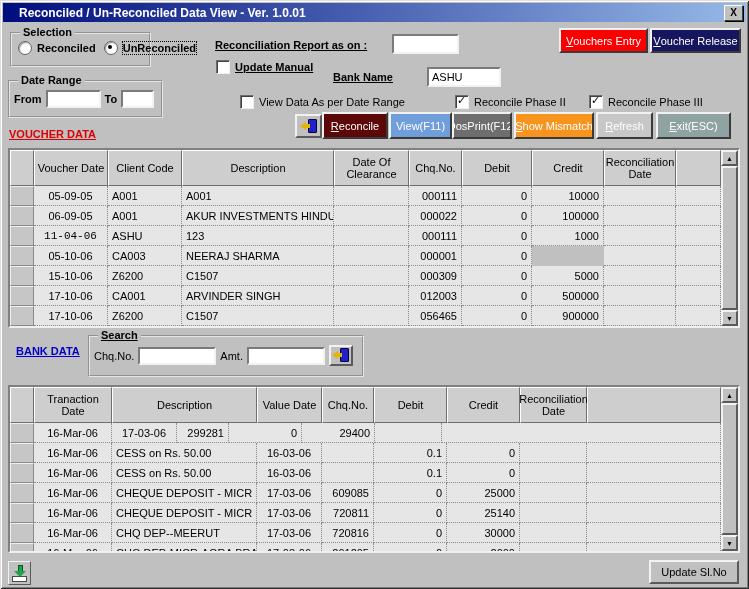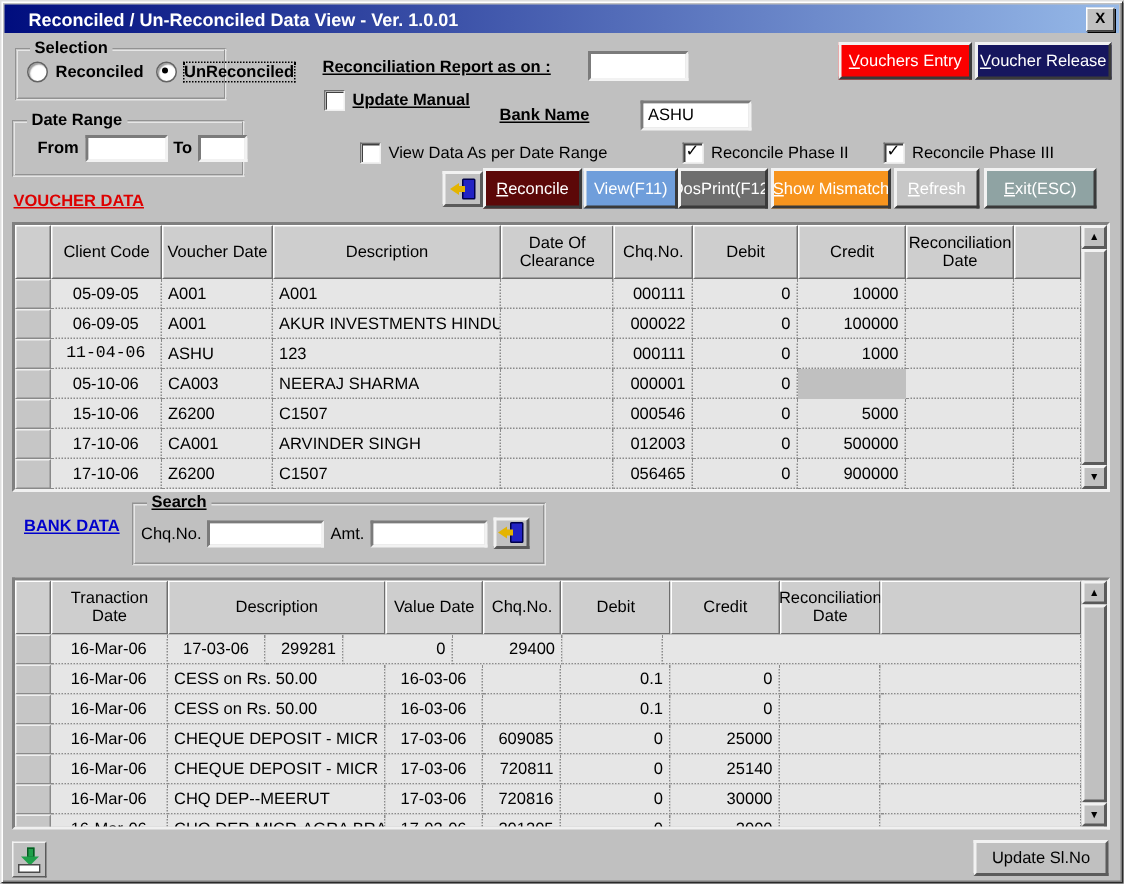--- a/index.html
+++ b/index.html
@@ -99,21 +99,21 @@
       <div class="abs pushbtn" style="left: 650px; top: 28px; width: 91px; height: 25px; background: rgb(22, 22, 94); color: rgb(255, 255, 255);"><u>V</u>oucher Release</div>
     </div>
 
   <div class="abs ctl-item" style="left:216px;top:60px;">
     <span class="checkbox" id="um-box"></span>
     <span class="u-label">Update Manual</span>
   </div>
 
   <div class="abs groupbox" style="left:8px;top:80px;width:151px;height:34px;">
     <span class="group-label">Date Range</span>
-    <div style="position:absolute;left:15px;top:8px;display:flex;align-items:center;gap:4px;">
+    <div style="position:absolute;left:4px;top:8px;display:flex;align-items:center;gap:4px;">
       <span style="font-weight:bold;">From</span>
       <span class="sunken fldwrap" style="width:55px;height:18px;display:inline-block;"><input class="fld" value="" style=""></span>
       <span style="font-weight:bold;">To</span>
       <span class="sunken fldwrap" style="width:33px;height:18px;display:inline-block;"><input class="fld" value="" style=""></span>
     </div>
   </div>
 
   <span class="abs u-label" style="left:333px;top:71px;">Bank Name</span>
   <div class="abs sunken fldwrap" style="left:427px;top:67px;width:74px;height:20px;">
     <input class="fld" value="ASHU" style="">
@@ -148,22 +148,22 @@
       <div class="abs pushbtn" style="left: 514px; top: 112px; width: 80px; height: 27px; background: rgb(247, 148, 29); color: rgb(255, 255, 255);"><u>S</u>how Mismatch</div>
       <div class="abs pushbtn" style="left: 596px; top: 112px; width: 57px; height: 27px; background: rgb(199, 199, 199); color: rgb(255, 255, 255);"><u>R</u>efresh</div>
       <div class="abs pushbtn" style="left: 656px; top: 112px; width: 75px; height: 27px; background: rgb(143, 163, 163); color: rgb(255, 255, 255);"><u>E</u>xit(ESC)</div>
     </div>
 
   <span class="abs section-title" style="left: 9px; top: 128px; color: rgb(221, 0, 0);" id="voucher-title">VOUCHER DATA</span>
   <div class="abs grid" style="left:8px;top:148px;width:732px;height:180px;">
     <div class="grid-inner" style="width:711px;" id="voucher-grid">
         <div class="g-head">
           <span class="th" style="width: 24px;"></span>
+          <span class="th" style="width: 74px;">Voucher Date</span>
           <span class="th" style="width: 74px;">Client Code</span>
-          <span class="th" style="width: 74px;">Voucher Date</span>
           <span class="th" style="width: 152px;">Description</span>
           <span class="th" style="width: 75px;">Date Of Clearance</span>
           <span class="th" style="width: 53px;">Chq.No.</span>
           <span class="th" style="width: 70px;">Debit</span>
           <span class="th" style="width: 72px;">Credit</span>
           <span class="th" style="width: 72px;">Reconciliation Date</span>
           <span class="th fill"></span>
         </div>
         <div class="tr">
           <span class="td-sel"></span>
@@ -212,21 +212,21 @@
           <span class="td al-r" style="width: 72px; margin-top: 40px;">100210</span>
           <span class="td al-c" style="width: 72px;"></span>
           <span class="td fill"></span>
         </div>
         <div class="tr">
           <span class="td-sel"></span>
           <span class="td al-c" style="width: 74px;">15-10-06</span>
           <span class="td" style="width: 74px;">Z6200</span>
           <span class="td" style="width: 152px;">C1507</span>
           <span class="td al-c" style="width: 75px;"></span>
-          <span class="td al-r" style="width: 53px;">000546</span>
+          <span class="td al-r" style="width: 53px;">000309</span>
           <span class="td al-r" style="width: 70px;">0</span>
           <span class="td al-r" style="width: 72px;">5000</span>
           <span class="td al-c" style="width: 72px;"></span>
           <span class="td fill"></span>
         </div>
         <div class="tr">
           <span class="td-sel"></span>
           <span class="td al-c" style="width: 74px;">17-10-06</span>
           <span class="td" style="width: 74px;">CA001</span>
           <span class="td" style="width: 152px;">ARVINDER SINGH</span>

